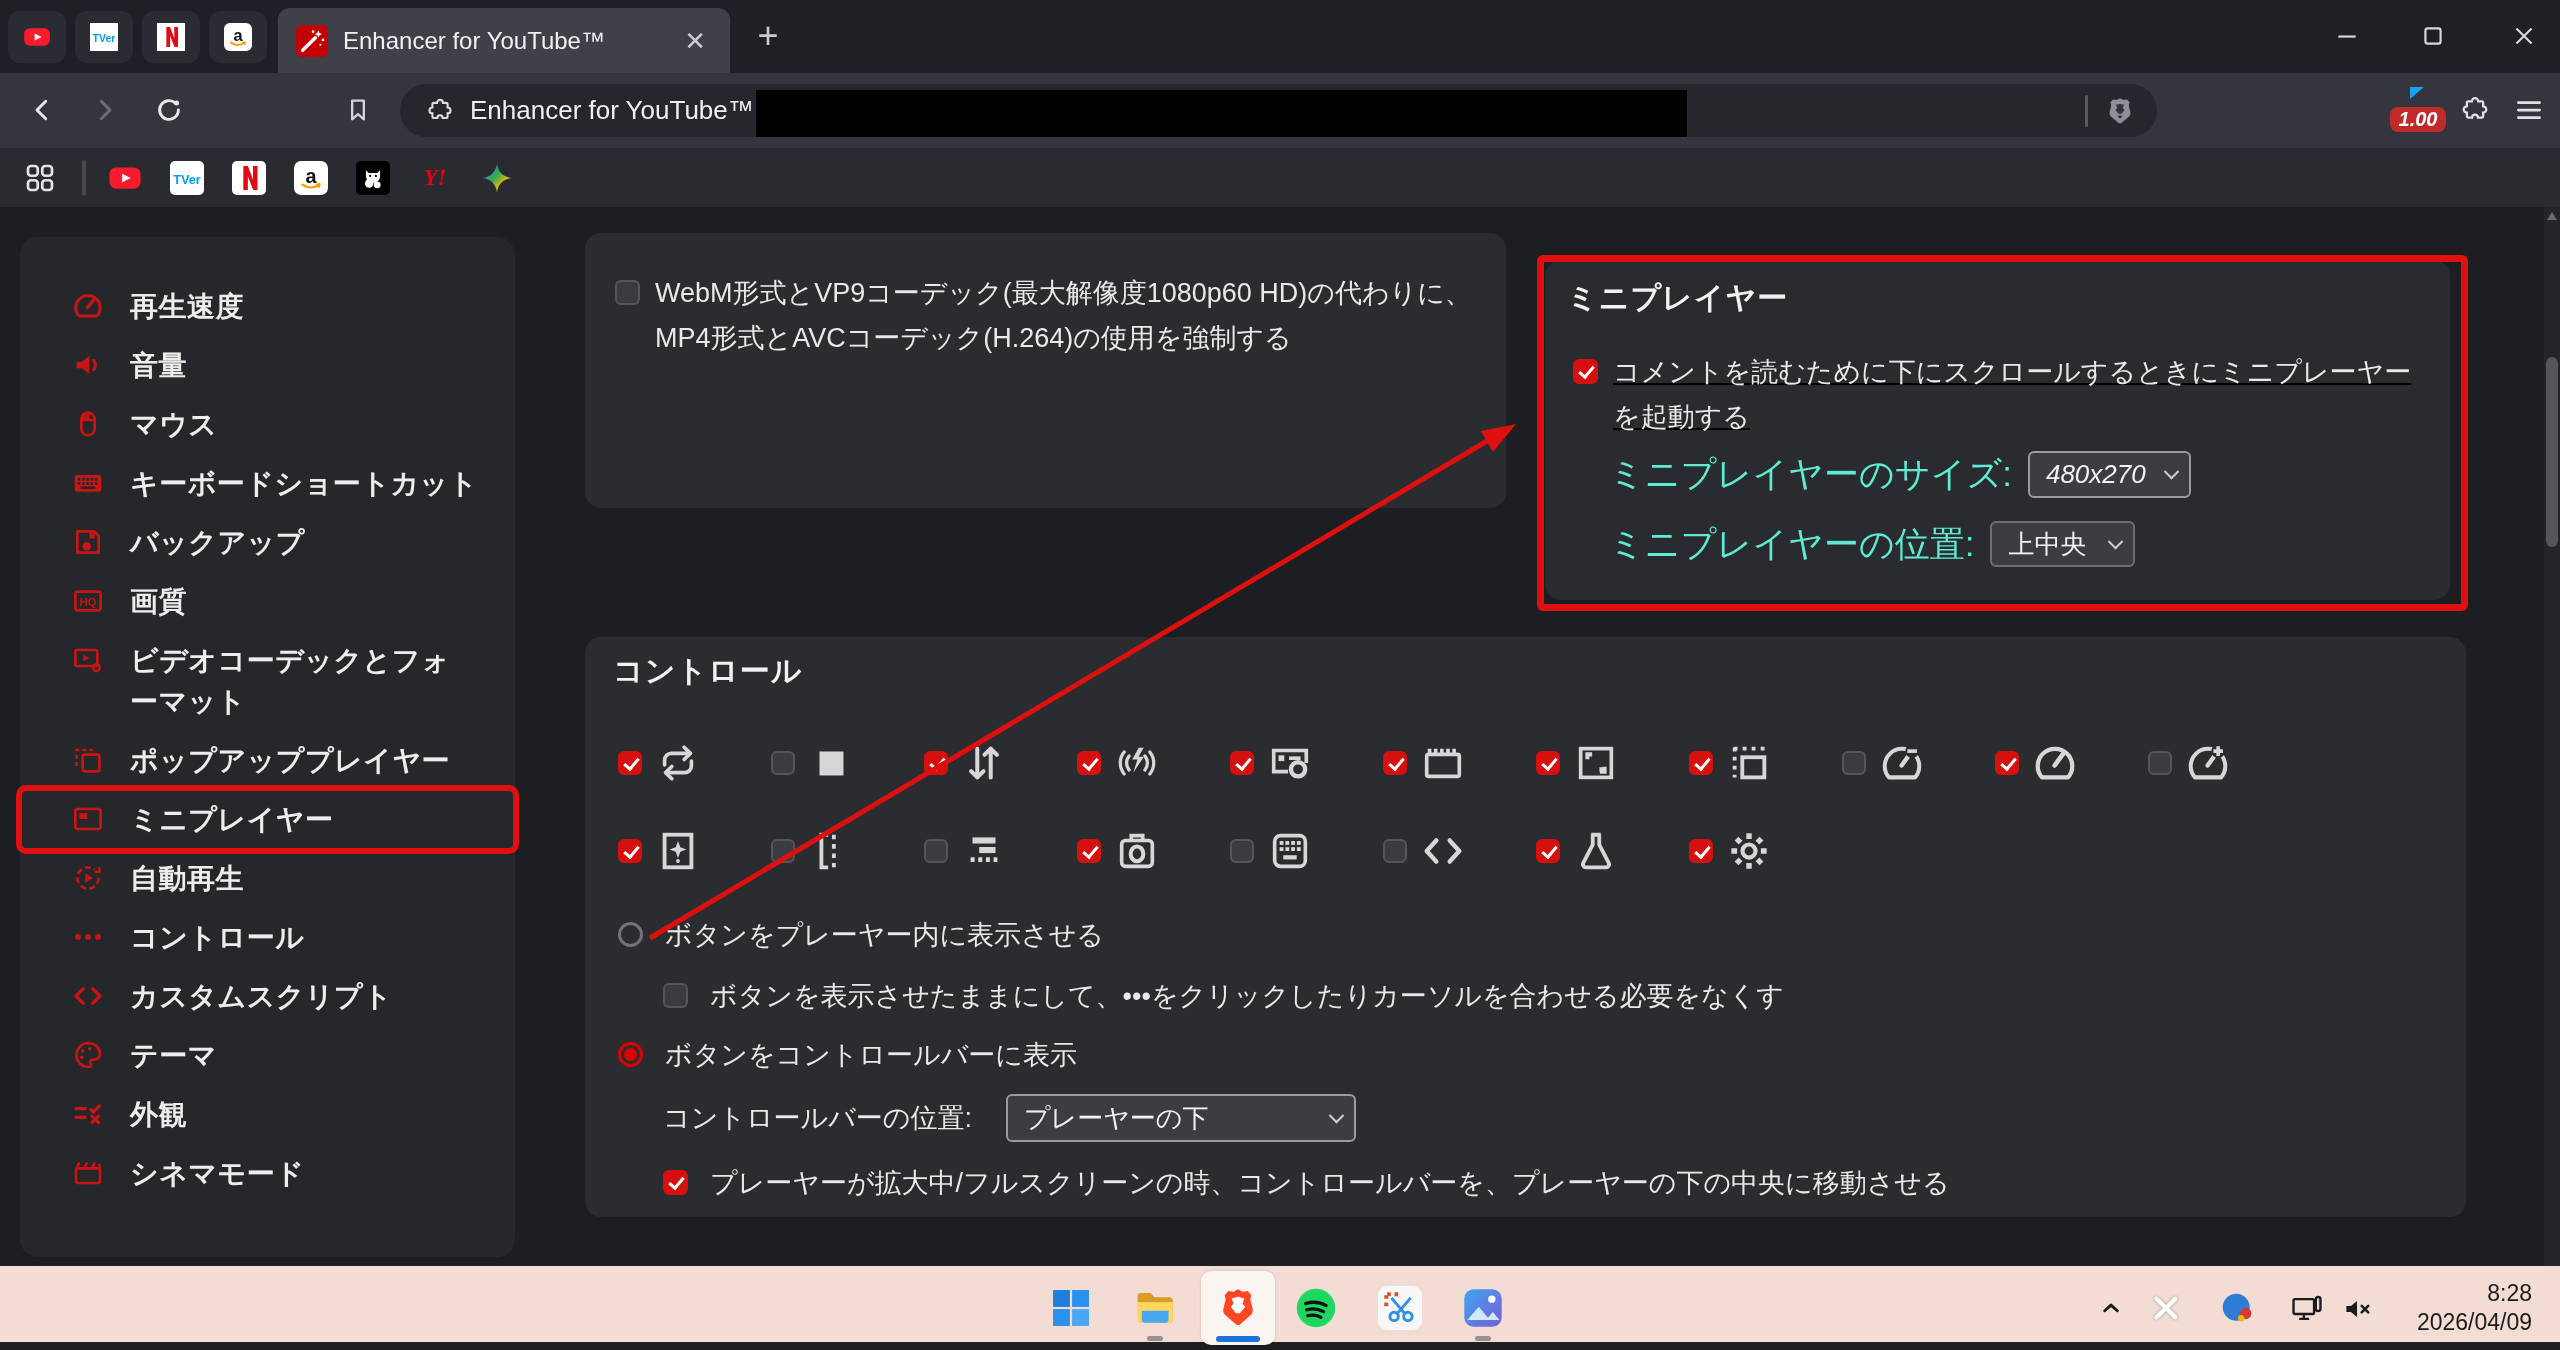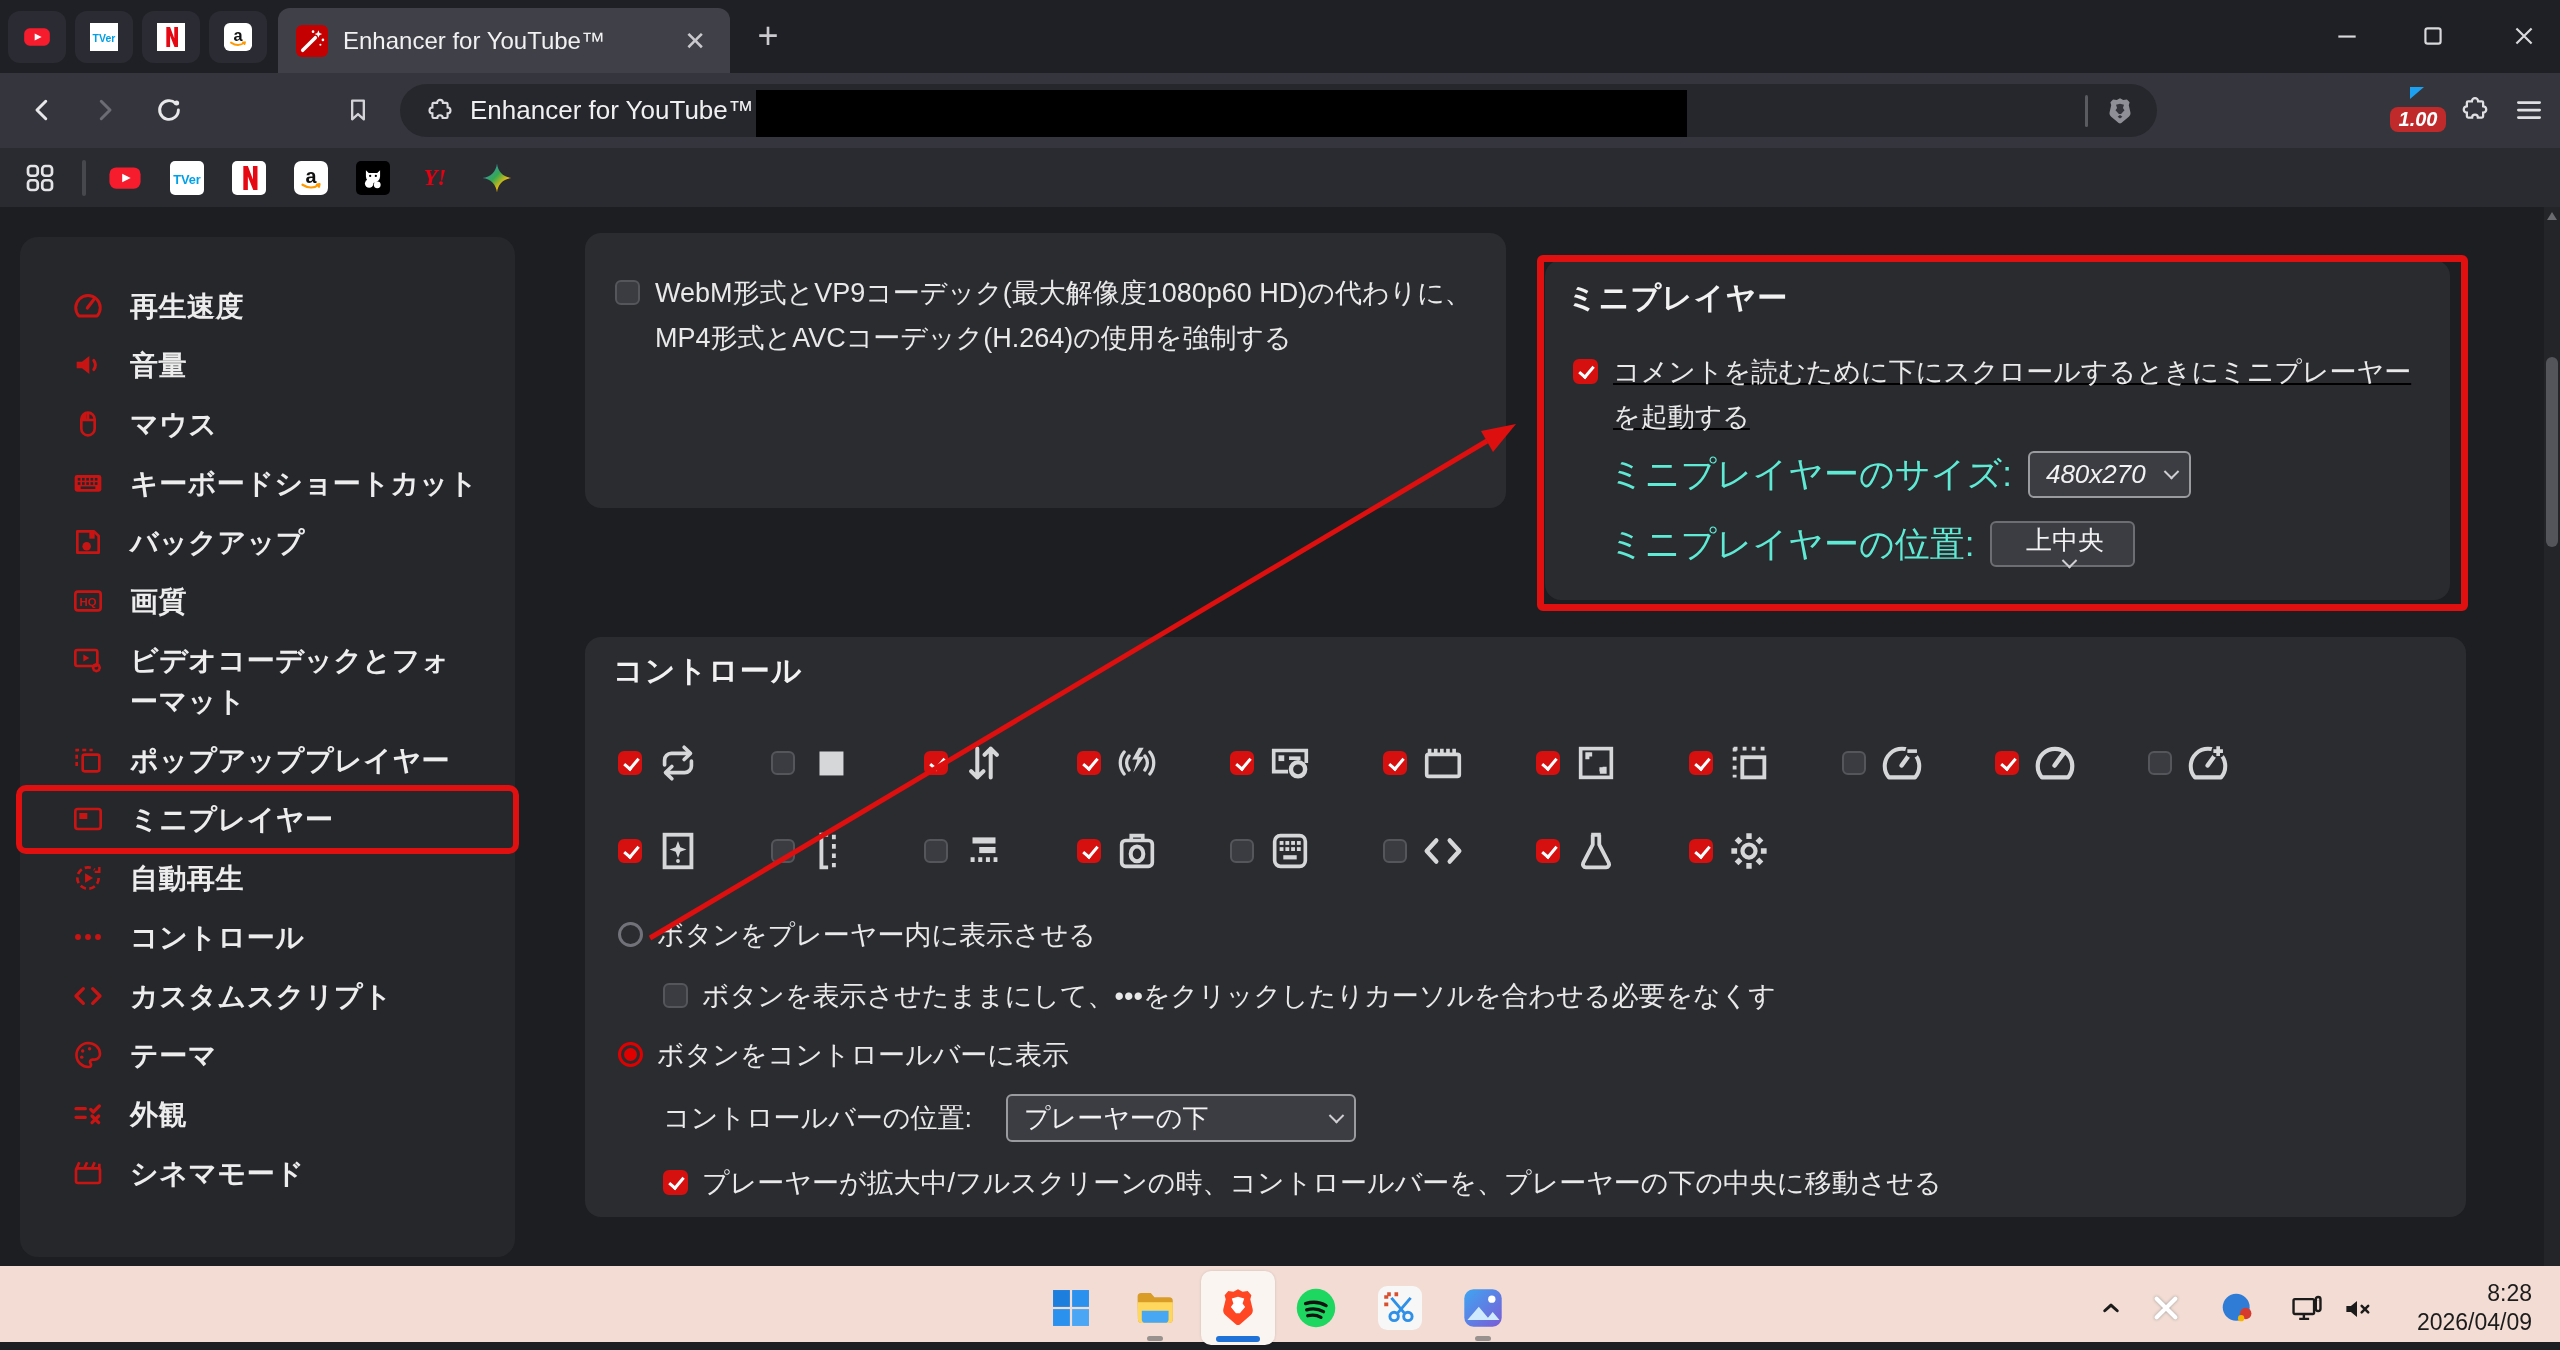--- a/index.html
+++ b/index.html
@@ -84,21 +84,21 @@
   #mini-cb-row { position:absolute; left:28px; top:90px; width:845px;text-decoration:underline; }
   .mini-row { position:absolute; left:64px; display:flex; align-items:center; gap:16px; }
   .mini-label { color:#5eead4; font-size:35px; white-space:nowrap; }
 
   
   .ctl-row { position:absolute; left:33px; display:flex; }
   .ctl-item { width:153px; display:flex; align-items:center; gap:13px; }
   .ctl-item .cb { margin-top:0; width:24px; height:24px; }
   .ctl-icon { width:46px; height:46px; color:#d6d7d9; }
   .ctl-icon svg { width:46px; height:46px; }
-  .ctl-opt { position:absolute; display:flex; gap:14px; }
+  .ctl-opt { position:absolute; display:flex; gap:22px; }
 
   
   #anno-box-mini { position:absolute; left:1537px; top:48px; width:931px; height:356px;
                    border:7px solid #e01010; border-radius:6px; pointer-events:none; z-index:40; }
   #anno-arrow { position:absolute; left:0; top:0; width:2560px; height:1059px; pointer-events:none; z-index:50; }
 
   
   #scrollbar { position:absolute; right:0; top:0; width:16px; height:1059px; background:#242529; }
   #scroll-thumb { position:absolute; left:2px; top:150px; width:12px; height:190px; background:#53555a; border-radius:6px; }
   #scroll-up { position:absolute; left:3px; top:5px; width:0; height:0;
@@ -514,21 +514,21 @@
     </div>
     <div class="mini-row" style="top:191px; height:47px;">
       <span class="mini-label">ミニプレイヤーのサイズ:</span>
       <span class="select" style="width:163px; height:47px; border-color:#9a9b9f;font-style:italic;">
         <span>480x270</span>
         <span class="chev"></span>
       </span>
     </div>
     <div class="mini-row" style="top:261px; height:46px;">
       <span class="mini-label">ミニプレイヤーの位置:</span>
-      <span class="select" style="width:145px; height:46px; border-color:#6d6e74;flex-direction:column;">
+      <span class="select" style="width:145px; height:46px; border-color:#6d6e74;">
         <span>上中央</span>
         <span class="chev"></span>
       </span>
     </div>
   </div>
 
   <div class="card" id="card-controls">
     <div class="section-title" style="position:absolute; left:28px; top:14px;">コントロール</div>
 
     <div class="ctl-row" style="top:103px;">

